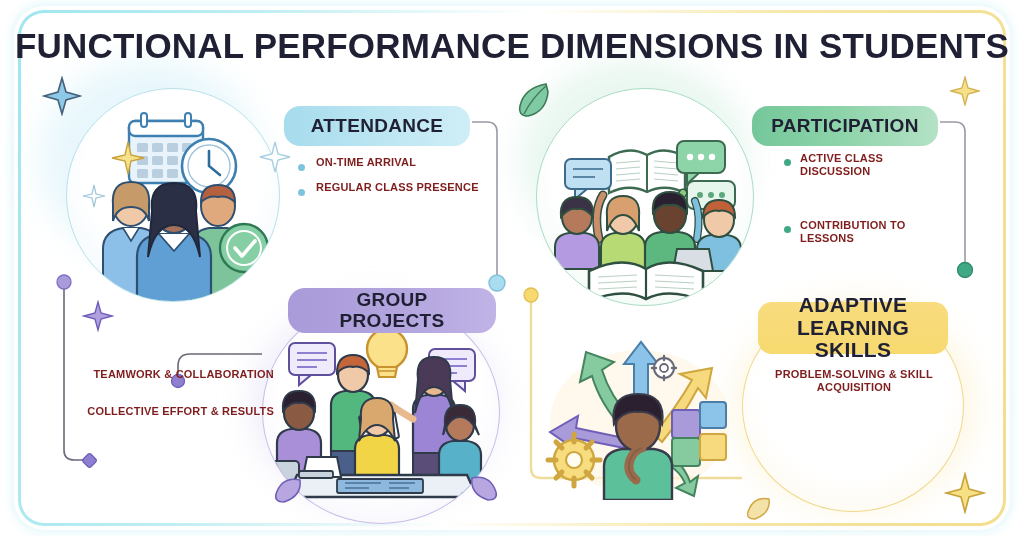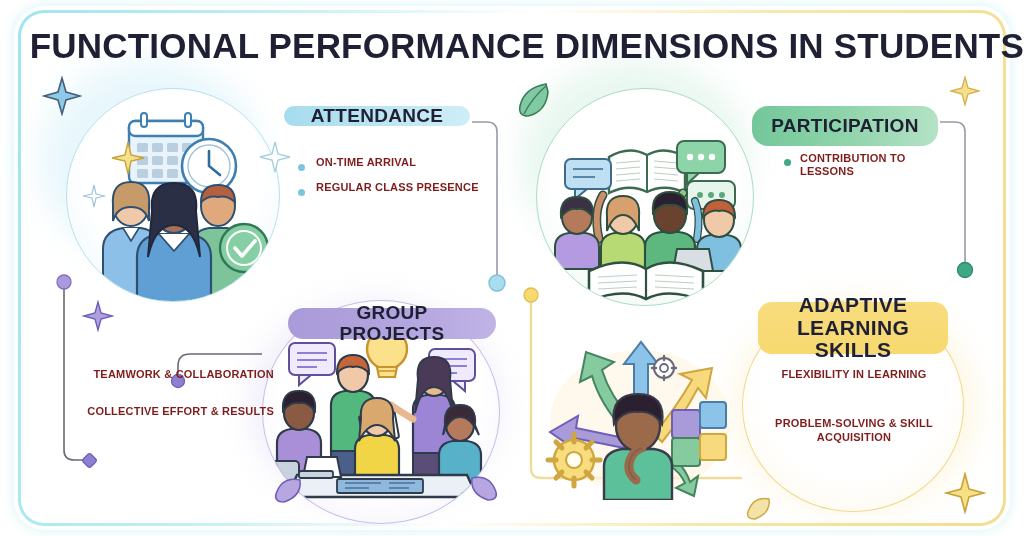--- a/index.html
+++ b/index.html
@@ -26,21 +26,21 @@
   }
   .frame-glow {
     position:absolute; left:14px; top:6px; width:996px; height:524px;
     border-radius:30px; pointer-events:none;
     box-shadow: 0 0 10px 2px rgba(150,225,235,.30);
   }
 
   
   .title {
     position: absolute; left: 0; top: 26px; width: 1024px;
-    text-align: right;
+    text-align: center;
     font-size: 35px; font-weight: 700; letter-spacing: .2px;
     color: #1f2033;
     text-transform: uppercase;
     font-family: "Liberation Sans", sans-serif;
   }
 
   
   .circle {
     position: absolute; border-radius: 50%;
     background: radial-gradient(circle at 50% 42%, #ffffff 58%, #f3fbfd 100%);
@@ -60,25 +60,25 @@
                  background: radial-gradient(circle at 50% 40%, #ffffff 55%, #fdf7e6 100%); }
 
   
   .badge {
     position: absolute; border-radius: 16px;
     display: flex; align-items: center; justify-content: center;
     font-size: 19px; font-weight: 700; letter-spacing: .3px;
     color: #1f2033; text-transform: uppercase; text-align:center;
     line-height: 1.08; z-index: 6; padding: 0 14px;
   }
-  .badge.att  { left: 284px; top: 106px; width: 186px; height: 20px;
+  .badge.att  { left: 284px; top: 106px; width: 186px; height: 40px;
                 background: linear-gradient(90deg,#a6dced 0%, #bde6f2 55%, #cfeef7 100%); }
   .badge.part { left: 752px; top: 106px; width: 186px; height: 40px;
                 background: linear-gradient(90deg,#74c79a 0%, #8fd4ab 50%, #b4e2c6 100%); }
-  .badge.grp  { left: 288px; top: 308px; width: 208px; height: 31px;
+  .badge.grp  { left: 288px; top: 288px; width: 208px; height: 45px;
                 background: linear-gradient(90deg,#a99ad9 0%, #b3a5de 55%, #c0b3e6 100%);
                 border-radius: 17px; }
   .badge.adap { left: 758px; top: 302px; width: 190px; height: 52px;
                 background: linear-gradient(180deg,#f8dc7e 0%, #f7d96f 100%);
                 border-radius: 14px; font-size: 21px; }
 
   
   .bullets { position: absolute; z-index: 5; }
   .bullet-line {
     position: relative;
@@ -293,20 +293,24 @@
             <line x1="118" y1="192" x2="157" y2="194"></line>
           <line x1="118" y1="198" x2="157" y2="200"></line>
         </g>
       </g>
     </svg>
   </div>
   <div class="badge part">PARTICIPATION</div>
   <div class="bullets part">
     <div class="bullet-line">
       <span class="dot-marker green" style="left:-16px;top:7px;"></span>
+      <span>ACTIVE CLASS DISCUSSION</span>
+    </div>
+    <div class="bullet-line">
+      <span class="dot-marker green" style="left:-16px;top:7px;"></span>
       <span>CONTRIBUTION TO LESSONS</span>
     </div>
   </div>
 
   <div class="circle grp">
     <svg viewBox="0 0 238 224" width="238" height="224">
 
       <g>
         <circle cx="124" cy="48" r="20" fill="#fae18a" stroke="#c8922f" stroke-width="2.4"></circle>
         <path d="M114 66 L134 66 L132 76 L116 76 Z" fill="#fae18a" stroke="#c8922f" stroke-width="2.2"></path>
@@ -457,23 +461,20 @@
         <path d="M74 94 Q70 64 98 64 Q126 64 122 94 Q112 80 98 82 Q84 80 74 94 Z" fill="#2a2030" stroke="#3a3a4a" stroke-width="2.2"></path>
         <path d="M96 150 Q86 142 90 130 Q94 120 102 118" fill="none" stroke="#9a6a4a" stroke-width="9" stroke-linecap="round"></path>
         <path d="M96 150 Q86 142 90 130 Q94 120 102 118" fill="none" stroke="#3a3a4a" stroke-width="1.6" fill-opacity="0" stroke-opacity=".25"></path>
       </g>
     </svg>
   </div>
   <div class="circle adap"></div>
   <div class="badge adap">ADAPTIVE LEARNING SKILLS</div>
   <div class="bullets adap">
     <div class="bullet-line">
-      <span>FLEXIBILITY IN LEARNING</span>
-    </div>
-    <div class="bullet-line">
       <span>PROBLEM-SOLVING &amp; SKILL ACQUISITION</span>
     </div>
   </div>
 
   <svg class="spark" style="left:42px;top:76px;width:40px;height:40px" viewBox="0 0 40 40">
     <path d="M20 2 L24 16 L38 20 L24 24 L20 38 L16 24 L2 20 L16 16 Z" fill="#8fc9e8" stroke="#44607a" stroke-width="1.6"></path>
   </svg>
   <svg class="spark" style="left:110px;top:140px;width:36px;height:36px" viewBox="0 0 36 36">
     <path d="M18 2 L21 15 L34 18 L21 21 L18 34 L15 21 L2 18 L15 15 Z" fill="#f7e08a" stroke="#c8a23a" stroke-width="1.4"></path>
   </svg>

